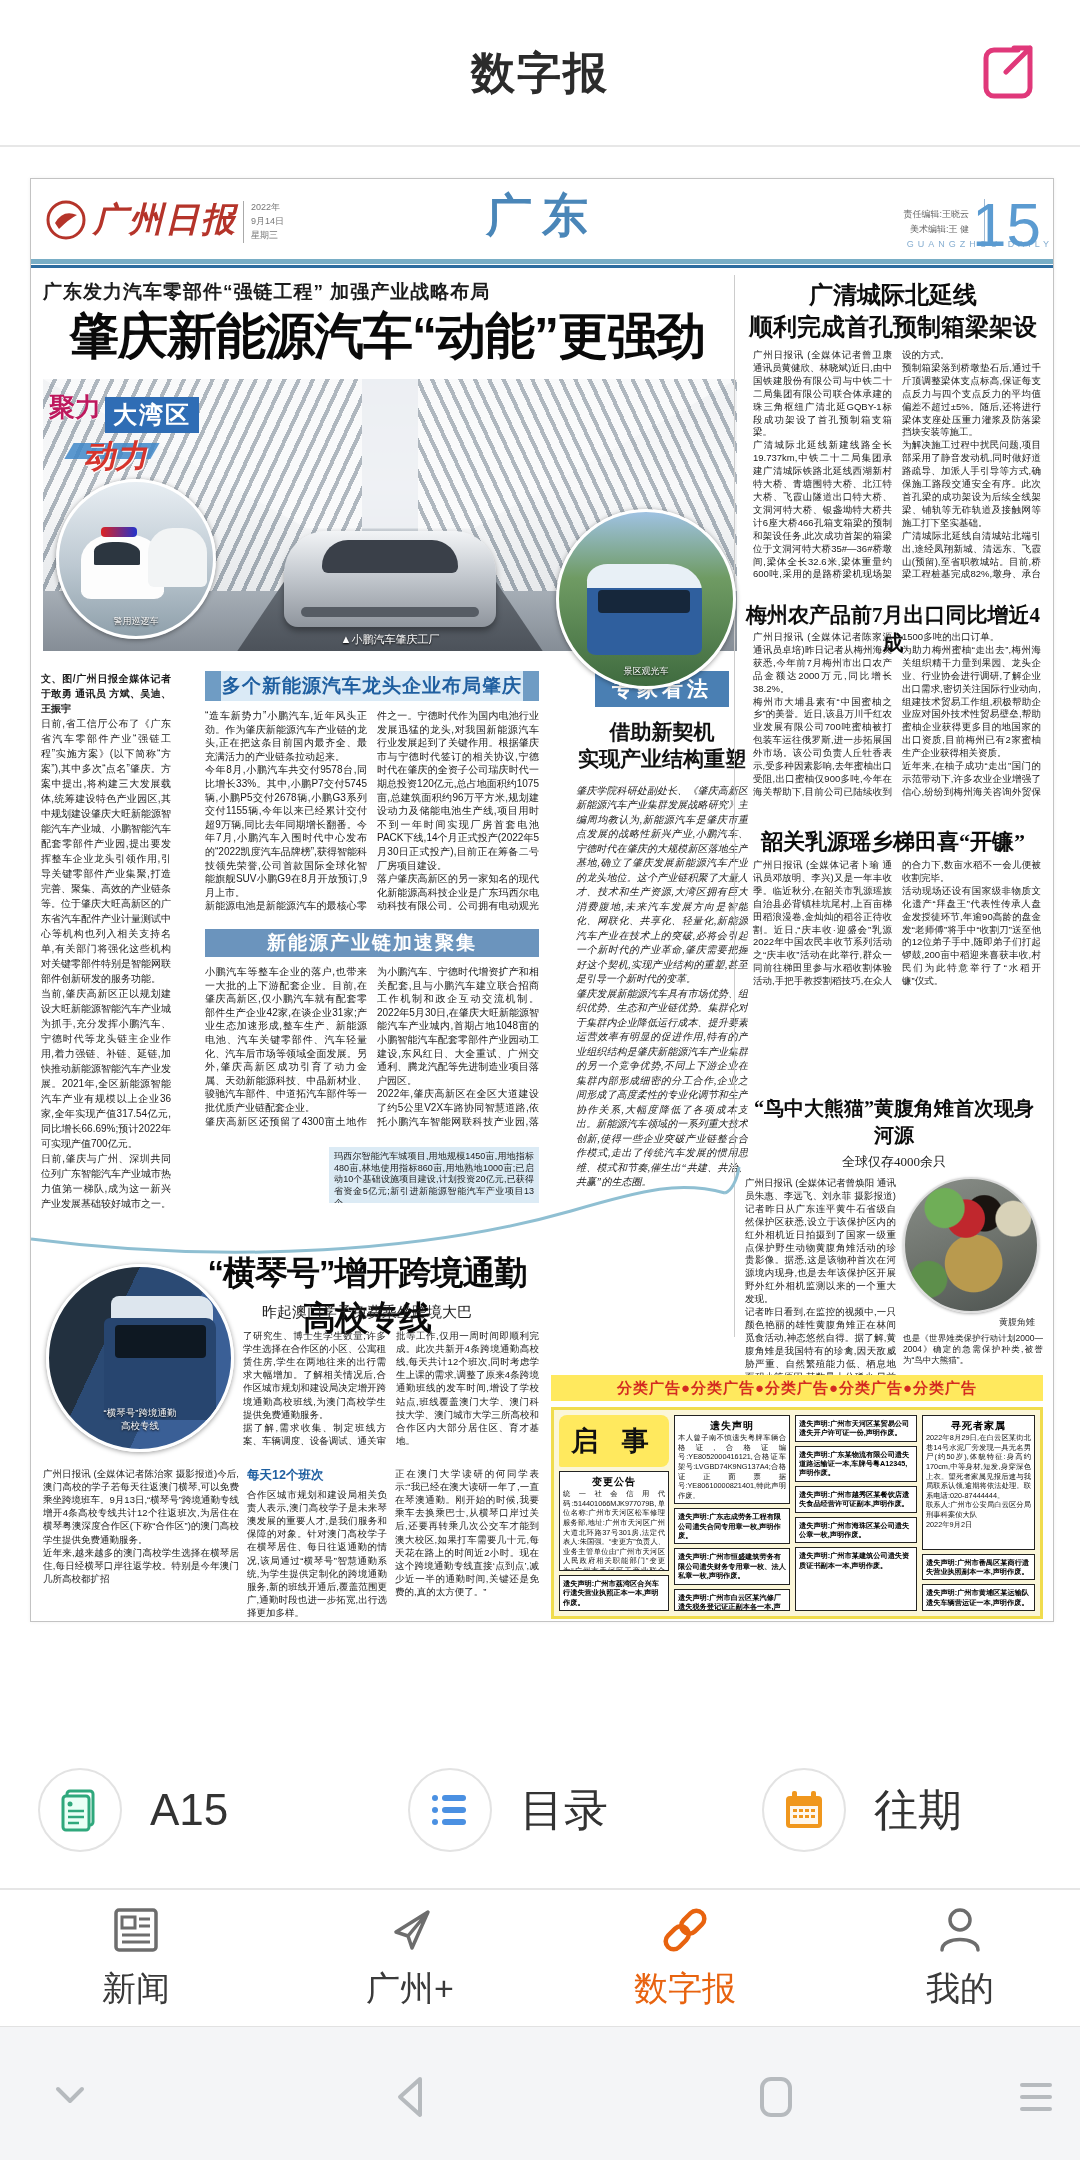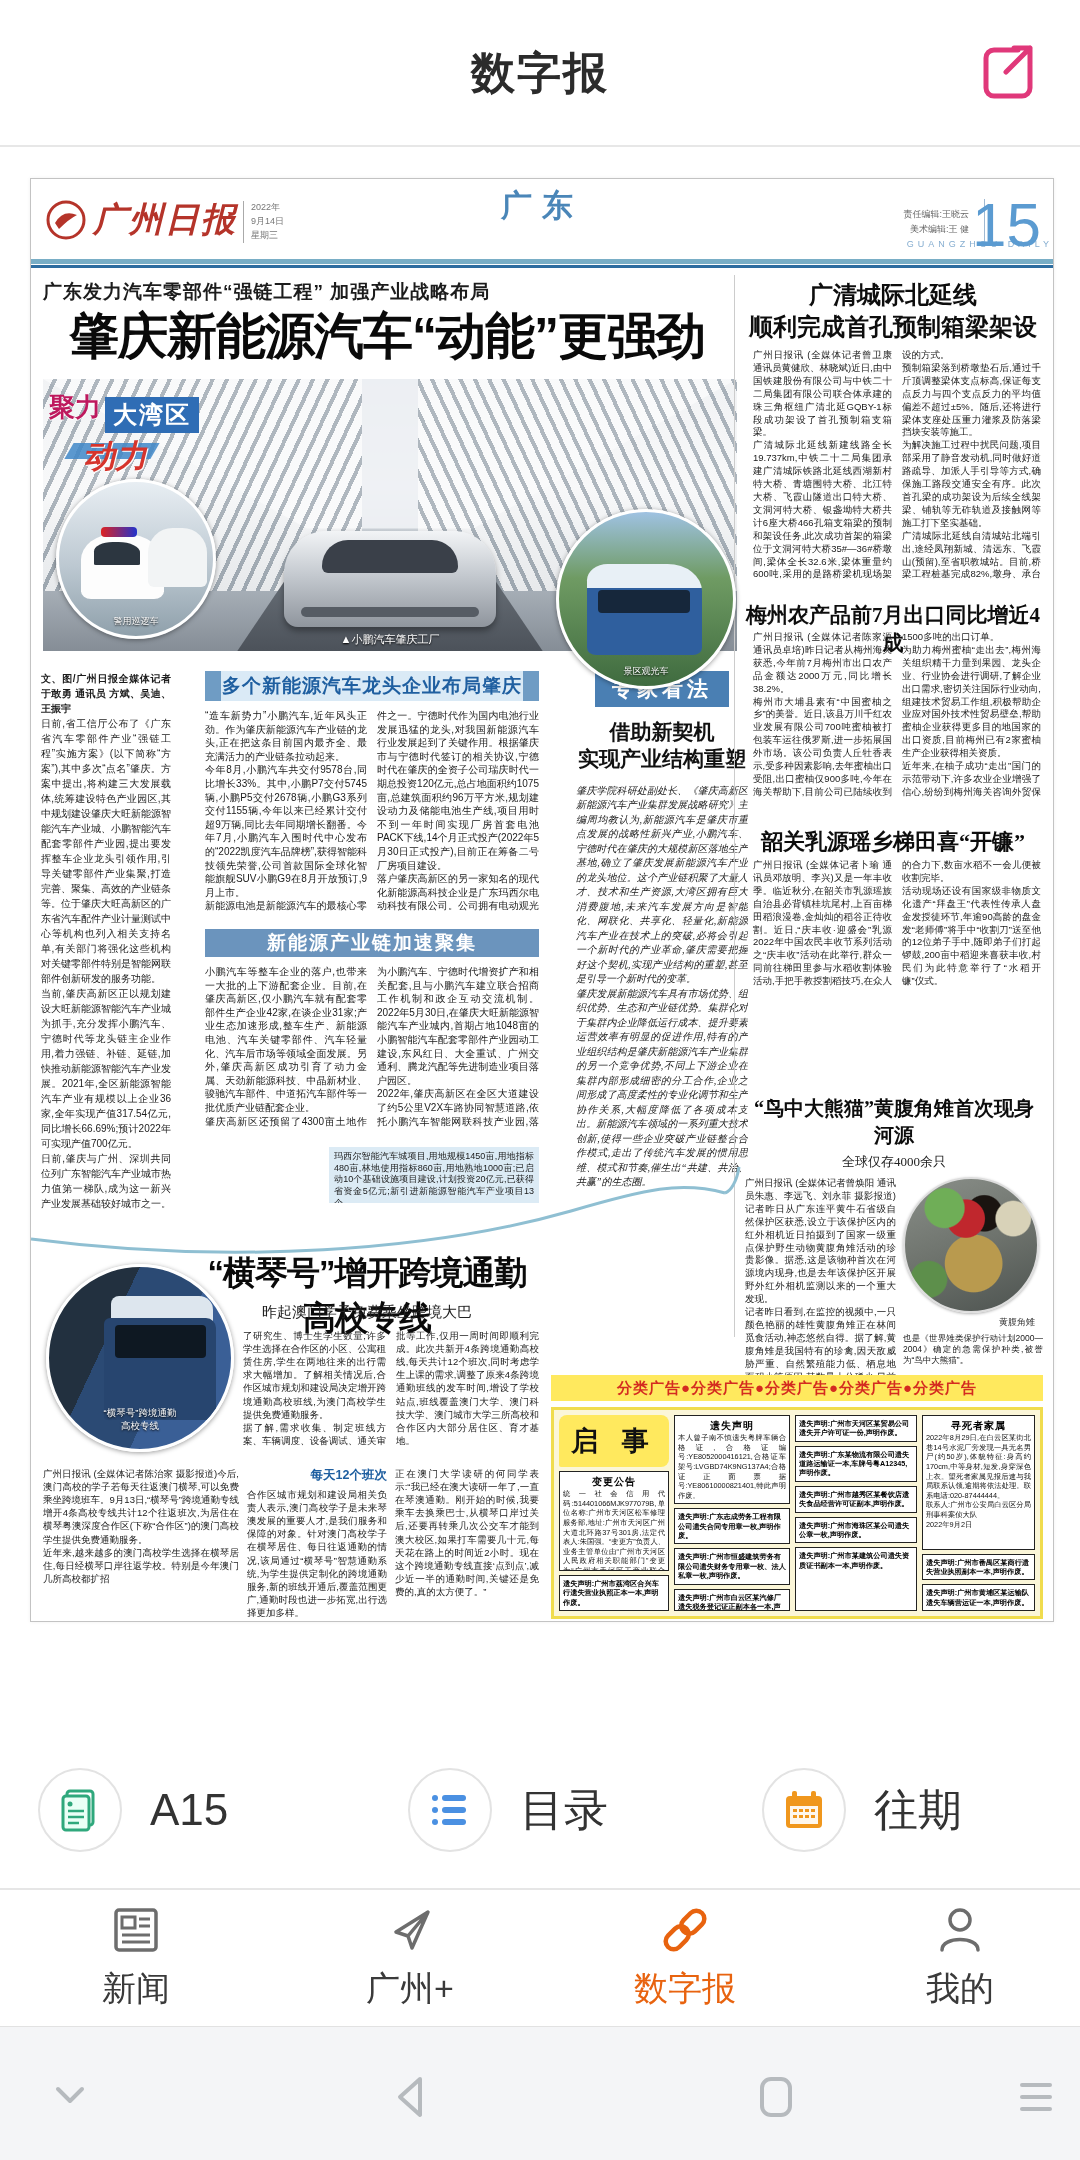--- a/index.html
+++ b/index.html
@@ -15,21 +15,21 @@
   .app-title{left:0;right:0;top:44px;font-size:44px;color:#2b2b2b;font-weight:600;text-align:center;letter-spacing:2px;}
   .share-btn{right:44px;top:42px;width:56px;height:60px;cursor:pointer;}
 
   
   .page{left:30px;top:178px;width:1022px;height:1442px;background:#fff;border:1px solid #c3c3c3;box-shadow:0 0 4px rgba(0,0,0,.06);}
   .page *{box-sizing:border-box;}
 
   .mh-logo{left:14px;top:18px;display:flex;align-items:center;gap:6px;}
   .mh-logo-text{font-family:"Liberation Serif","DejaVu Serif",serif;font-style:italic;font-weight:bold;font-size:34px;color:#b5342a;letter-spacing:2px;}
   .mh-datebox{left:212px;top:22px;font-size:9px;color:#777;border-left:1px solid #aaa;padding-left:7px;line-height:1.55;}
-  .mh-section{left:0;right:0;top:6px;text-align:center;font-family:"Liberation Serif","DejaVu Serif",serif;font-size:31px;font-weight:bold;color:#4a86b8;letter-spacing:10px;}
+  .mh-section{left:0;right:0;top:6px;text-align:center;font-family:"Liberation Serif","DejaVu Serif",serif;font-size:46px;font-weight:bold;color:#4a86b8;letter-spacing:10px;}
   .mh-sec-en{left:0;right:0;top:60px;text-align:right;font-size:9px;color:#85add0;letter-spacing:4px;}
   .mh-editors{right:84px;top:28px;font-size:9px;color:#666;text-align:right;line-height:1.7;}
   .mh-div{right:68px;top:20px;width:1px;height:48px;background:#9fb9d2;}
   .mh-pageno{right:12px;top:10px;font-size:62px;font-weight:normal;color:#5b9bd1;}
   .mh-rule{left:0;top:80px;width:1022px;height:9px;background:linear-gradient(180deg,#79aec6 0 5px,#ffffff 5px 6px,#2e6da0 6px 9px);}
 
   .kicker{left:12px;top:100px;width:690px;font-size:19px;font-weight:bold;color:#1c1c1c;text-align:left;letter-spacing:1px;}
   .headline{left:4px;top:124px;width:704px;font-size:50px;font-weight:900;color:#0a0a0a;text-align:center;letter-spacing:-1px;}
 
   
@@ -114,21 +114,21 @@
     radial-gradient(circle at 70% 40%,#4a70a8 0 18%,transparent 19%),
     linear-gradient(115deg,#22303f 0 34%,#2b4a74 34% 62%,#3a5f96 62% 100%);}
   .bl-bus-roof{position:absolute;left:34%;top:16%;width:56%;height:14%;background:#dde6ee;border-radius:8px 14px 0 0;}
   .bl-bus-body{position:absolute;left:30%;top:28%;width:62%;height:56%;background:linear-gradient(180deg,#27456f 0 40%,#1b3least 0);background:#27456f;border-radius:6px 10px 4px 4px;}
   .bl-bus-win{position:absolute;left:36%;top:32%;width:50%;height:18%;background:#0e1822;border-radius:4px;}
   .bl-cap{position:absolute;left:0;right:0;bottom:16px;text-align:center;color:#fff;font-size:9.5px;line-height:1.35;text-shadow:0 1px 2px #000;}
   .blA{left:212px;top:1150px;width:296px;height:130px;}
   .blB{left:12px;top:1288px;width:196px;height:150px;}
   .blC{left:216px;top:1288px;width:140px;height:150px;}
   .blD{left:364px;top:1288px;width:144px;height:150px;}
-  .bl-subhead{color:#1f5fa0;font-weight:bold;font-size:12.5px;text-align:right;margin-bottom:4px;}
+  .bl-subhead{color:#1f5fa0;font-weight:bold;font-size:12.5px;text-align:left;margin-bottom:4px;}
   .bltext{font-size:9.5px;line-height:1.38;color:#1a1a1a;}
 
   
   .ads-banner{left:520px;top:1196px;width:492px;height:26px;background:#ffe95e;color:#d42b20;font-size:15px;font-weight:bold;text-align:center;line-height:26px;letter-spacing:1px;}
   .ads-box{left:520px;top:1228px;width:492px;height:212px;background:#fbf6d8;border:3px solid #f0dc4e;padding:5px;display:grid;grid-template-columns:110px 116px 122px 1fr;gap:5px;}
   .ads-col{display:flex;flex-direction:column;gap:4px;min-height:0;}
   .card{border:1.4px solid #222;background:#fff;padding:3px;overflow:hidden;}
   .card-title{font-weight:bold;font-size:10px;text-align:center;letter-spacing:1px;}
   .card-body{font-size:7.3px;line-height:1.32;color:#111;text-align:justify;}
   .card-sm{font-size:7.2px;font-weight:bold;line-height:1.3;}

